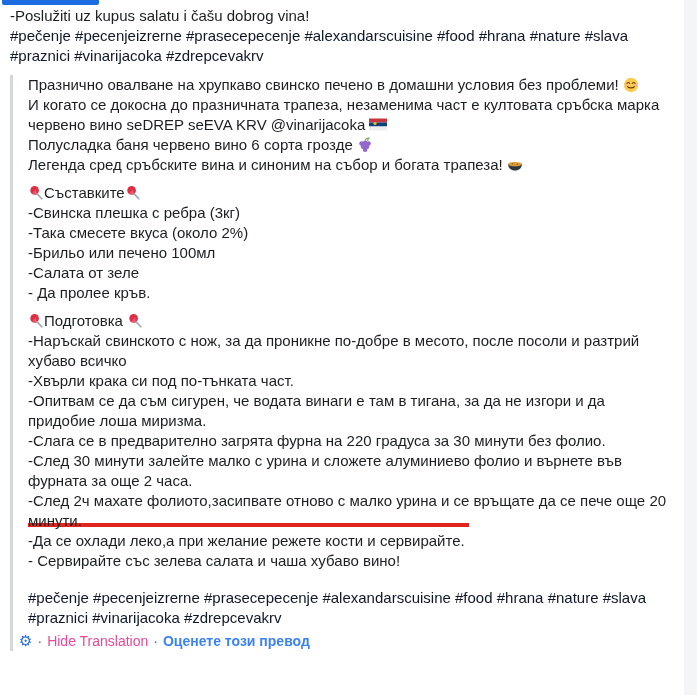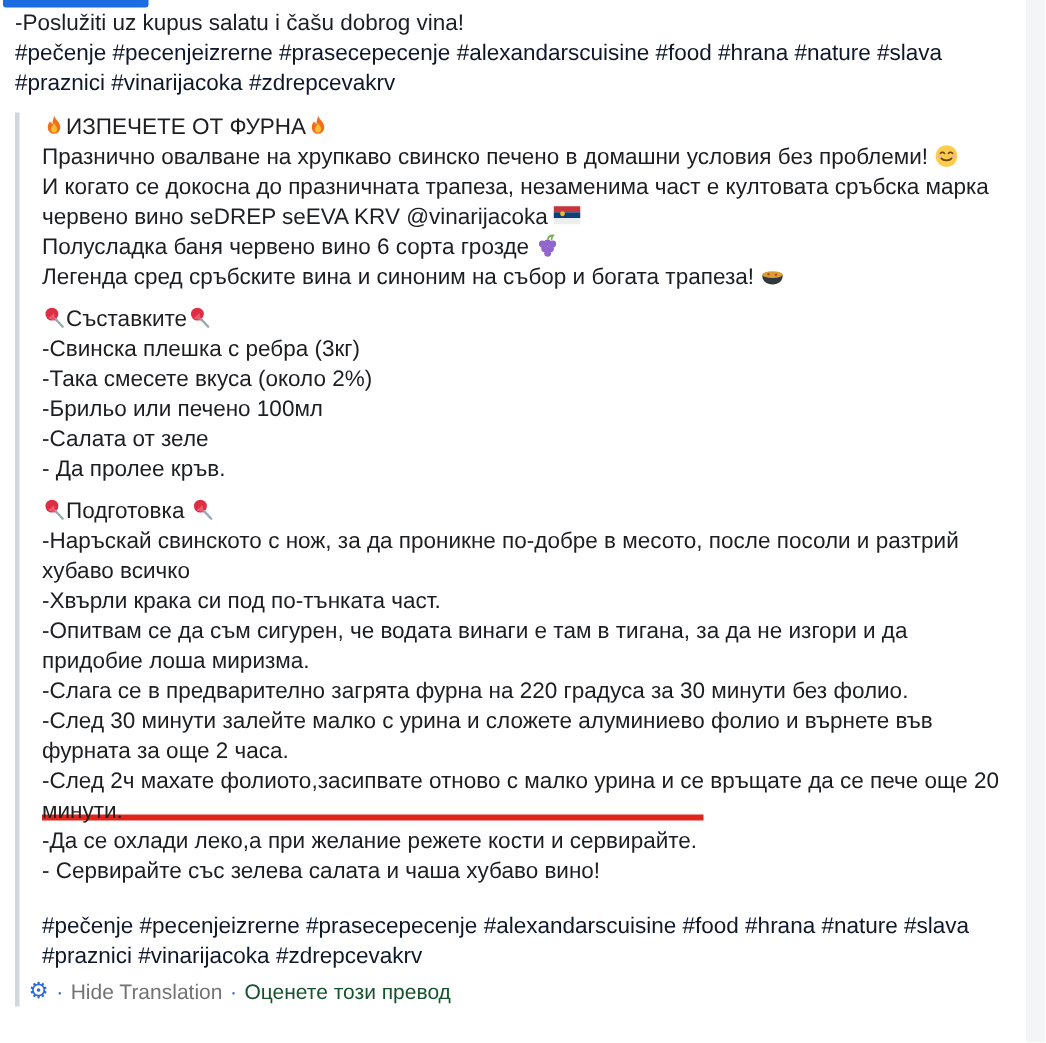--- a/index.html
+++ b/index.html
@@ -16,48 +16,41 @@
   .hashtags{max-width:665px;}
   .quote{margin-top:9px;border-left:3px solid #d3d6dc;padding-left:15px;}
   .para{margin:0 0 8px 0;max-width:646px;}
   .para.tight{margin-bottom:17px;}
   .line{min-height:20px;}
   .ul-red{border-bottom:4px solid #e0261c;padding-bottom:14px;}
   .ul-red:empty{border:none;padding:0;}
   .footer{margin-top:3px;margin-left:-9px;font-size:14px;display:flex;align-items:center;gap:5px;}
   .gear{color:#2b6be0;font-size:15px;cursor:pointer;}
   .dot{color:#2e63cf;}
-  .flink{color:#737373;text-decoration:none;cursor:pointer;}
-  .flink.bold{font-weight:normal;color:#14532d;}
+  .flink{color:#ec4899;text-decoration:none;cursor:pointer;}
+  .flink.bold{font-weight:bold;color:#3b82f6;}
   .emj{display:inline-block;}
   .emj svg{width:16px;height:16px;vertical-align:-3px;}
   .emj.wide svg{width:18px;height:13px;vertical-align:-1px;}
 </style>
 </head>
 <body>
 
 <div class="top-bar"></div>
 <div class="scroll-track"></div>
 
 <div class="content">
 
   <div class="line">-Poslužiti uz kupus salatu  i čašu dobrog vina!</div>
 
   <div class="hashtags"><a class="tag">#pečenje</a> <a class="tag">#pecenjeizrerne</a> <a class="tag">#prasecepecenje</a> <a class="tag">#alexandarscuisine</a> <a class="tag">#food</a> <a class="tag">#hrana</a> <a class="tag">#nature</a> <a class="tag">#slava</a> <a class="tag">#praznici</a> <a class="tag">#vinarijacoka</a> <a class="tag">#zdrepcevakrv</a> </div>
 
   <div class="quote">
 
     <div class="para">
-        <div class="line"><span class="emj"><svg viewBox="0 0 16 16">
-              <path d="M8 0.8c1 3.2 4.2 4.4 4.2 8.2a4.2 4.2 0 0 1-8.4 0c0-2 .9-3.1 1.5-4.1.5 1.1 1.2 1.5 1.9 1.6C6.6 4.3 8 3.4 8 .8z" fill="#f0701a"></path>
-              <path d="M8 6.2c.9 1.6 2.1 2.2 2.1 4a2.1 2.1 0 0 1-4.2 0c0-1.6 1.3-2.2 2.1-4z" fill="#fcbc34"></path>
-            </svg></span>ИЗПЕЧЕТЕ ОТ ФУРНА<span class="emj"><svg viewBox="0 0 16 16">
-              <path d="M8 0.8c1 3.2 4.2 4.4 4.2 8.2a4.2 4.2 0 0 1-8.4 0c0-2 .9-3.1 1.5-4.1.5 1.1 1.2 1.5 1.9 1.6C6.6 4.3 8 3.4 8 .8z" fill="#f0701a"></path>
-              <path d="M8 6.2c.9 1.6 2.1 2.2 2.1 4a2.1 2.1 0 0 1-4.2 0c0-1.6 1.3-2.2 2.1-4z" fill="#fcbc34"></path>
-            </svg></span></div>
         <div class="line">Празнично овалване на хрупкаво свинско печено в домашни условия без проблеми! <span class="emj"><svg viewBox="0 0 16 16">
               <circle cx="8" cy="8" r="7.2" fill="#fdcb4d"></circle>
               <path d="M3.9 6.3q1.4-1.6 2.8 0" stroke="#664500" stroke-width="1.1" fill="none" stroke-linecap="round"></path>
               <path d="M9.3 6.3q1.4-1.6 2.8 0" stroke="#664500" stroke-width="1.1" fill="none" stroke-linecap="round"></path>
               <path d="M4.6 9.6c1.4 1.8 5.4 1.8 6.8 0" stroke="#664500" stroke-width="1.2" fill="none" stroke-linecap="round"></path>
               <circle cx="3.2" cy="8.3" r="1.2" fill="#f4abba"></circle>
               <circle cx="12.8" cy="8.3" r="1.2" fill="#f4abba"></circle>
             </svg></span></div>
         <div class="line">И когато се докосна до празничната трапеза, незаменима част е култовата сръбска марка червено вино seDREP seEVA KRV @vinarijacoka <span class="emj wide"><svg viewBox="0 0 18 12">
               <rect width="18" height="4" fill="#c6363c"></rect>

